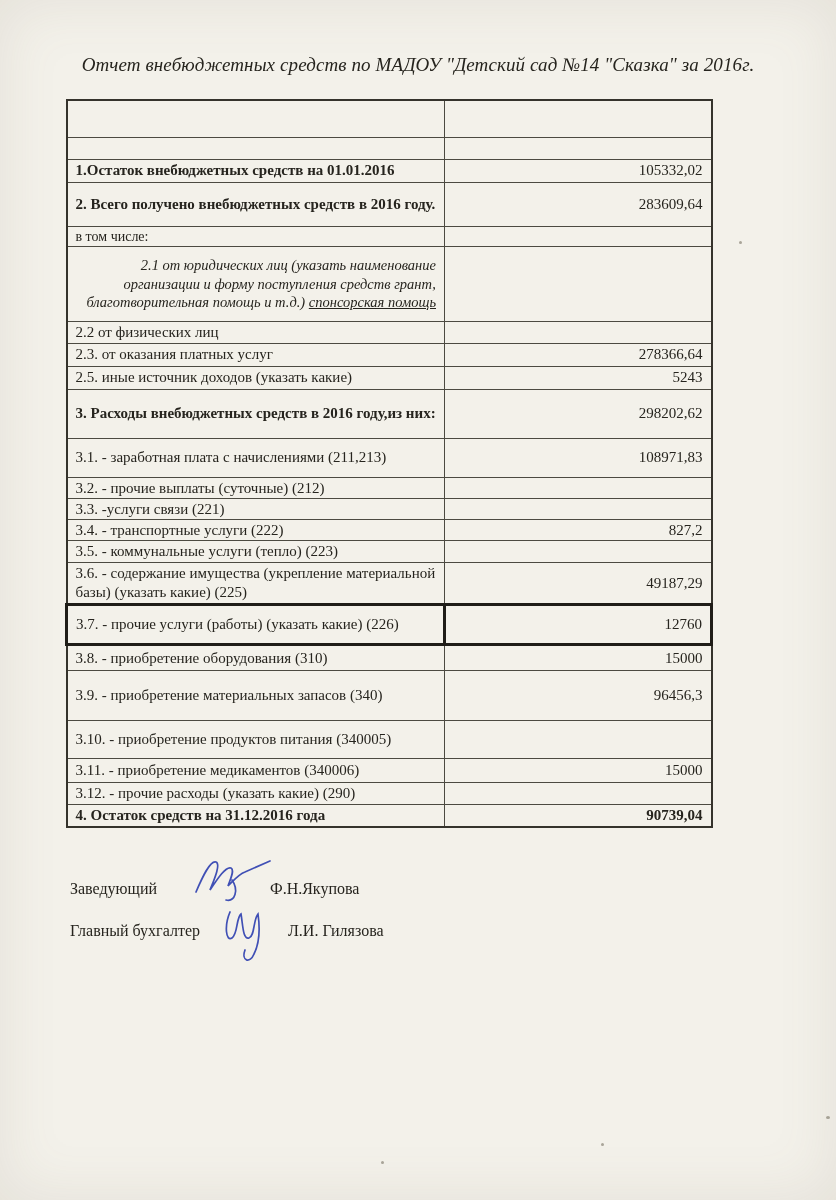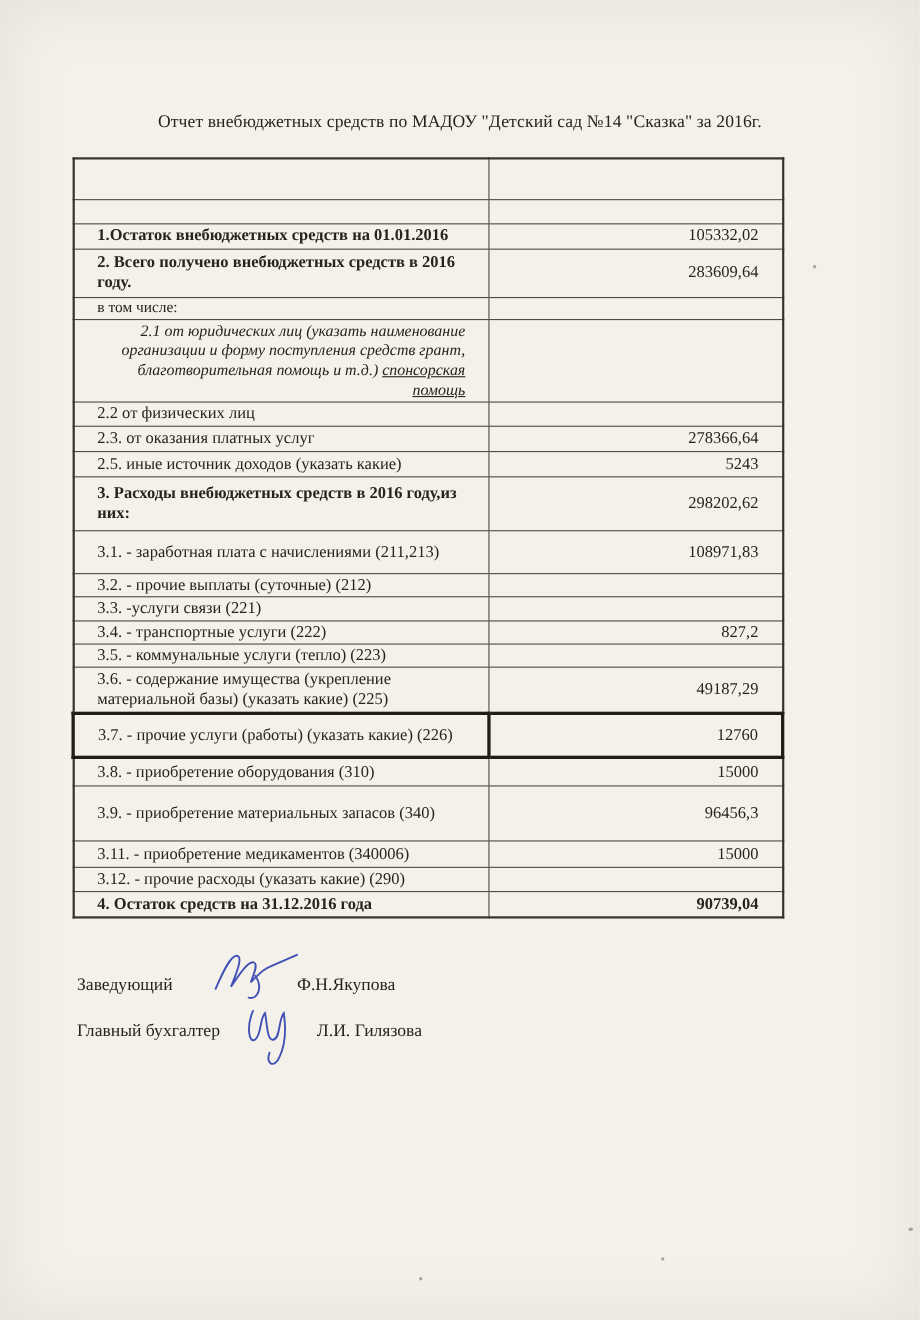--- a/index.html
+++ b/index.html
@@ -7,37 +7,38 @@
   body {
     width:836px; height:1200px;
     background:#f3f1ea;
     font-family:"Liberation Serif","DejaVu Serif",serif;
     color:#26241e;
     position:relative;
     overflow:hidden;
   }
   .scan-sheet { position:absolute; inset:0; box-shadow: inset 0 0 60px rgba(120,110,90,0.12); pointer-events:none; }
   .page-title {
-    padding-top:102px;
+    padding-top:54px;
     text-align:center;
-    font-size:16px;
+    font-size:19px;
     letter-spacing:0.1px;
+    font-style:italic;
   }
   table.report {
     border-collapse:collapse;
     margin:23px 0 0 65px;
     width:645px;
     table-layout:fixed;
     border:2px solid #35332c;
   }
   table.report td {
     border:1px solid #4c4a41;
     font-size:15px;
     vertical-align:middle;
-    padding:1px 21px;
+    padding:1px 8px;
     line-height:1.22;
     overflow:hidden;
   }
   td.lbl { width:378px; }
   td.val {
     width:267px;
     text-align:right;
     vertical-align:bottom;
     padding-bottom:3px;
     padding-right:7px;
@@ -143,20 +144,24 @@
       <td class="val">12760</td>
     </tr>
     <tr style="height:26px">
       <td class="lbl">3.8. - приобретение оборудования (310)</td>
       <td class="val">15000</td>
     </tr>
     <tr style="height:50px">
       <td class="lbl">3.9. - приобретение материальных запасов (340)</td>
       <td class="val vm">96456,3</td>
     </tr>
+    <tr style="height:38px">
+      <td class="lbl">3.10. - приобретение продуктов питания (340005)</td>
+      <td class="val"></td>
+    </tr>
     <tr style="height:24px">
       <td class="lbl">3.11. - приобретение медикаментов (340006)</td>
       <td class="val">15000</td>
     </tr>
     <tr style="height:22px">
       <td class="lbl">3.12. - прочие расходы (указать какие) (290)</td>
       <td class="val"></td>
     </tr>
     <tr class="bold" style="height:23px">
       <td class="lbl">4. Остаток средств на 31.12.2016 года</td>

